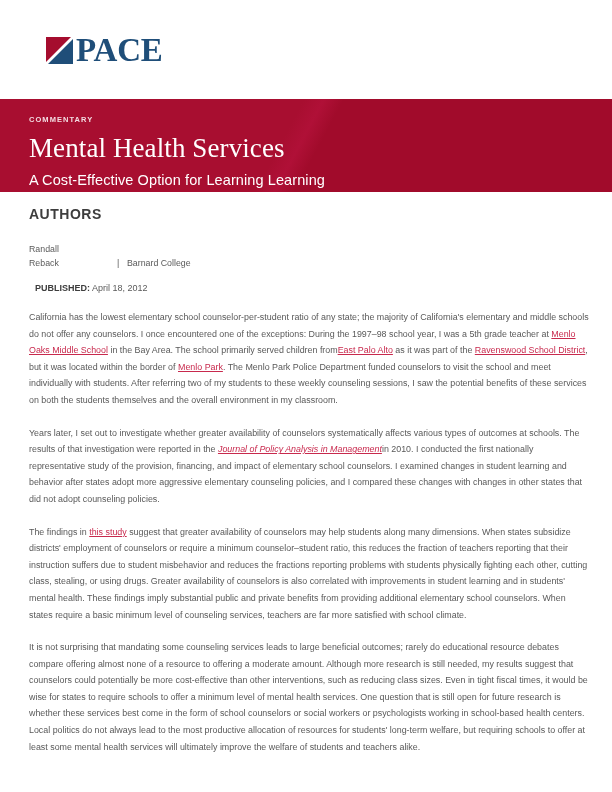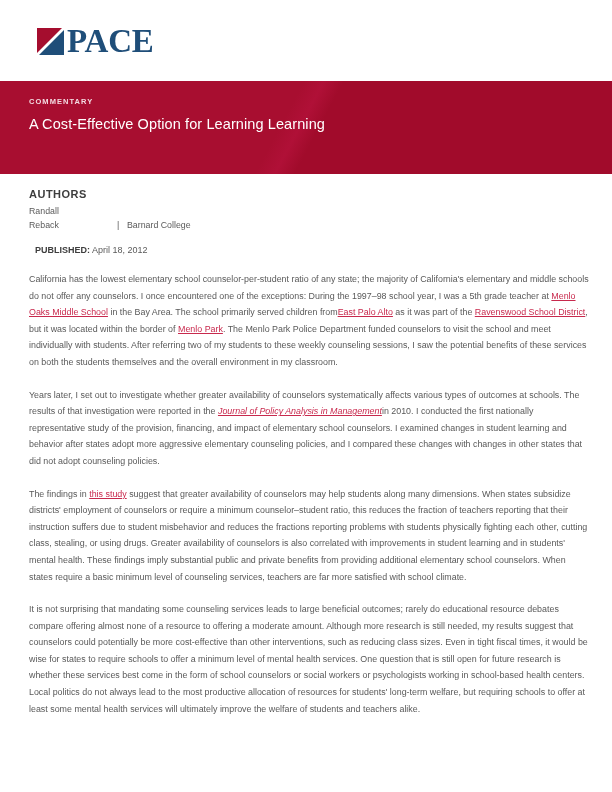--- a/index.html
+++ b/index.html
@@ -13,21 +13,21 @@
     height: 792px;
     font-family: "Liberation Sans", sans-serif;
     color: #4a4a4a;
     overflow: hidden;
     position: relative;
   }
 
   
   .logo-header {
     height: 65px;
-    padding: 8px;
+    padding: 17px;
     display: flex;
     align-items: center;
   }
   .logo-wrap {
     display: flex;
     align-items: center;
     margin-left: 29px;
     margin-top: 2px;
   }
   .logo-mark {
@@ -80,25 +80,25 @@
     font-weight: normal;
     margin: 0;
     letter-spacing: 0.1px;
   }
 
   
   .meta {
     padding: 14px 30px 0 29px;
   }
   .meta-heading {
-    font-size: 11px;
+    font-size: 14px;
     font-weight: bold;
     letter-spacing: 0.5px;
     color: #3d3d3d;
-    margin: 0 0 5px 0;
+    margin: 0 0 21px 0;
   }
   .author-row {
     display: flex;
     font-size: 8.8px;
     line-height: 13.5px;
     color: #5a5a5a;
   }
   .author-name {
     width: 88px;
     flex: 0 0 88px;
@@ -153,20 +153,21 @@
       <polygon points="0,0 25,0 0,25" fill="#a50d2e"></polygon>
       <polygon points="27,2 27,27 2,27" fill="#1f4e79"></polygon>
     </svg>
     <span class="logo-text">PACE</span>
   </div>
 </header>
 
 <section class="banner">
   <div class="banner-inner">
     <div class="kicker">COMMENTARY</div>
+    <h1 class="banner-title">Mental Health Services</h1>
     <div class="banner-sub">A Cost-Effective Option for Learning Learning</div>
   </div>
 </section>
 
 <section class="meta">
   <div class="meta-heading">AUTHORS</div>
   <div class="author-row">
     <span class="author-name">Randall</span>
   </div>
   <div class="author-row">

